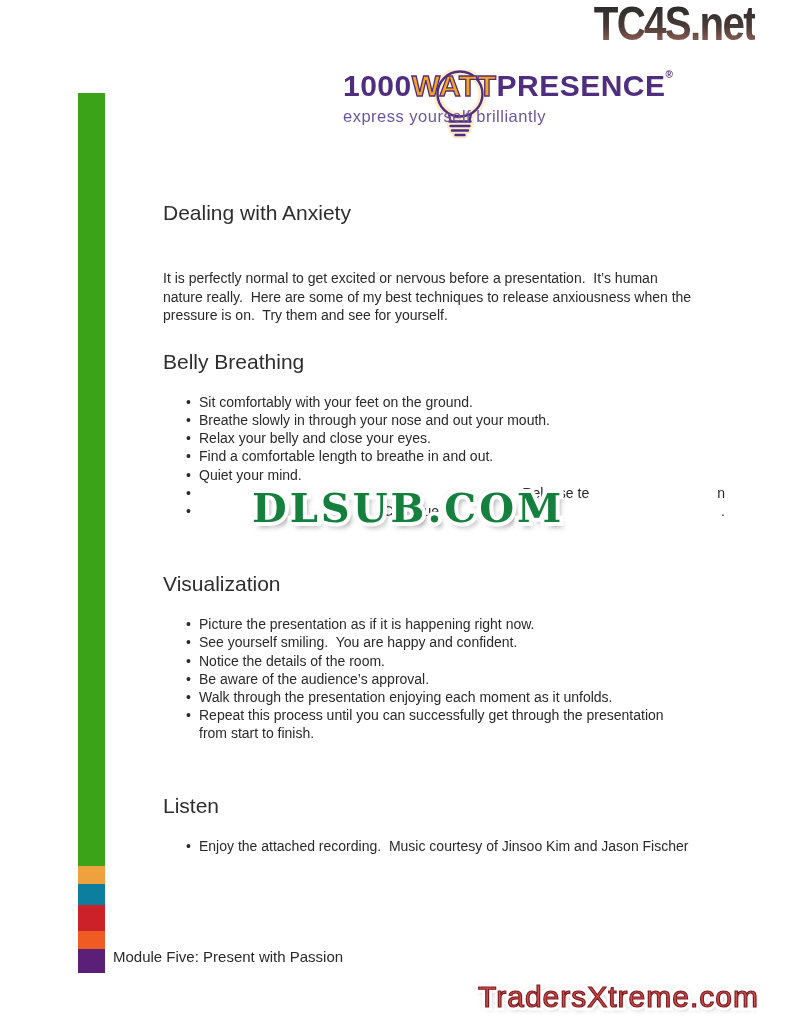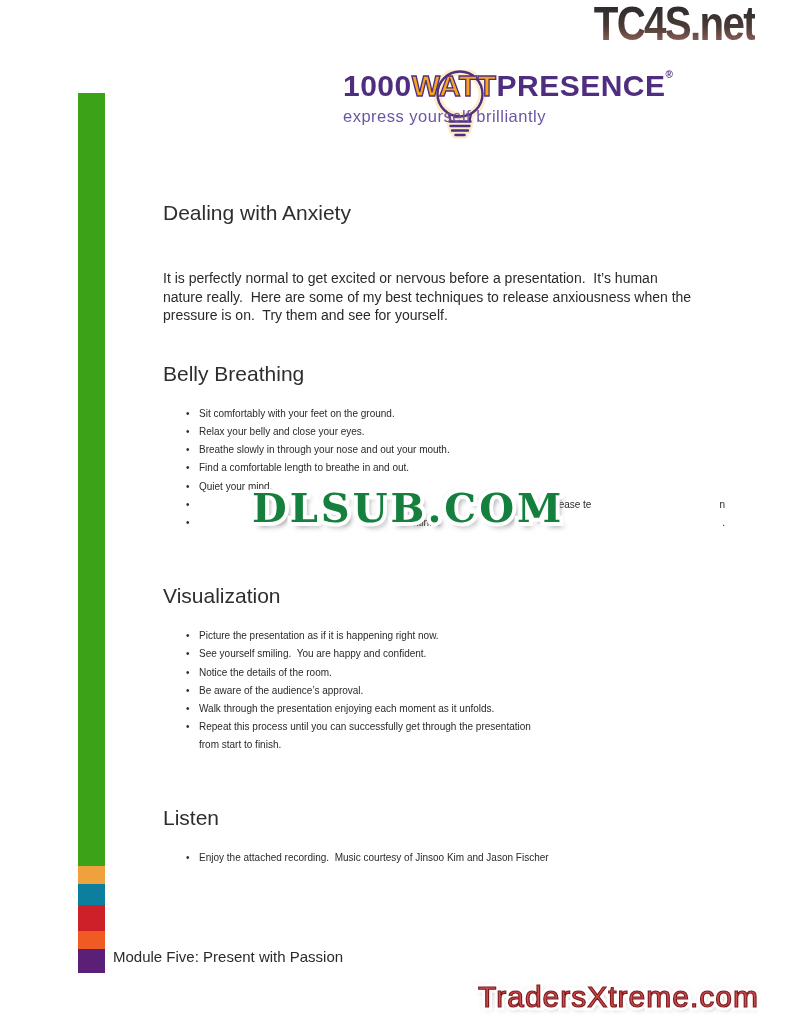--- a/index.html
+++ b/index.html
@@ -32,25 +32,25 @@
   .logo-bulb { position:absolute; left:79px; top:1px; z-index:0; }
   .logo-word { position:relative; z-index:1; font-size:30px; font-weight:600; letter-spacing:.5px; white-space:nowrap; }
   .logo-watt { -webkit-text-stroke:1.3px #4f2d7f; }
   .logo-reg { font-size:10px; vertical-align:18px; }
   .logo-tagline { position:relative; z-index:1; text-align:left; padding-right:16px; font-size:16.5px; letter-spacing:.5px; margin-top:4px; }
 
   
   .content { position:absolute; left:163px; top:200px; width:562px; color:#2a2a2a; }
   .content h1, .content h2 { font-weight:400; color:#2e2e2e; font-size:21px; line-height:26px; }
   .intro { margin-top:43px; font-size:14px; line-height:18.6px; white-space:pre-wrap; }
-  .h-belly { margin-top:36px; }
+  .h-belly { margin-top:24px; }
   .h-vis   { margin-top:51px; }
   .h-listen{ margin-top:50px; }
   ul.bullets { list-style:none; margin-top:18px; padding-left:23px; }
-  ul.bullets li, .li-row { position:relative; padding-left:13px; font-size:10px; line-height:18.2px; white-space:pre-wrap; }
+  ul.bullets li, .li-row { position:relative; padding-left:13px; font-size:14px; line-height:18.2px; white-space:pre-wrap; }
   ul.bullets li::before, .li-row::before { content:"•"; position:absolute; left:0; top:0; }
   .obscured { padding-left:23px;text-align:right; }
   .gap-release { display:inline-block; width:128px; }
   .gap-continue { display:inline-block; width:282px; }
 
   
   .dlsub {
     position:absolute; left:252px; top:484px; z-index:5;
     font-family:"DejaVu Serif", serif; font-weight:bold;
     font-size:40px; letter-spacing:3px; white-space:nowrap;
@@ -110,22 +110,22 @@
     <h1>Dealing with Anxiety</h1>
 
     <p class="intro">It is perfectly normal to get excited or nervous before a presentation.  It’s human
 nature really.  Here are some of my best techniques to release anxiousness when the
 pressure is on.  Try them and see for yourself.</p>
 
     <h2 class="h-belly">Belly Breathing</h2>
     <ul class="bullets">
 
     <li>Sit comfortably with your feet on the ground.</li>
+        <li>Breathe slowly in through your nose and out your mouth.</li>
         <li>Relax your belly and close your eyes.</li>
-        <li>Breathe slowly in through your nose and out your mouth.</li>
         <li>Find a comfortable length to breathe in and out.</li>
         <li>Quiet your mind.</li>
       </ul>
     <div class="obscured">
       <div class="li-row"><span>Release te</span><span class="gap-release"></span><span>n</span></div>
       <div class="li-row"><span>Continue</span><span class="gap-continue"></span><span>.</span></div>
     </div>
 
     <h2 class="h-vis">Visualization</h2>
     <ul class="bullets">

